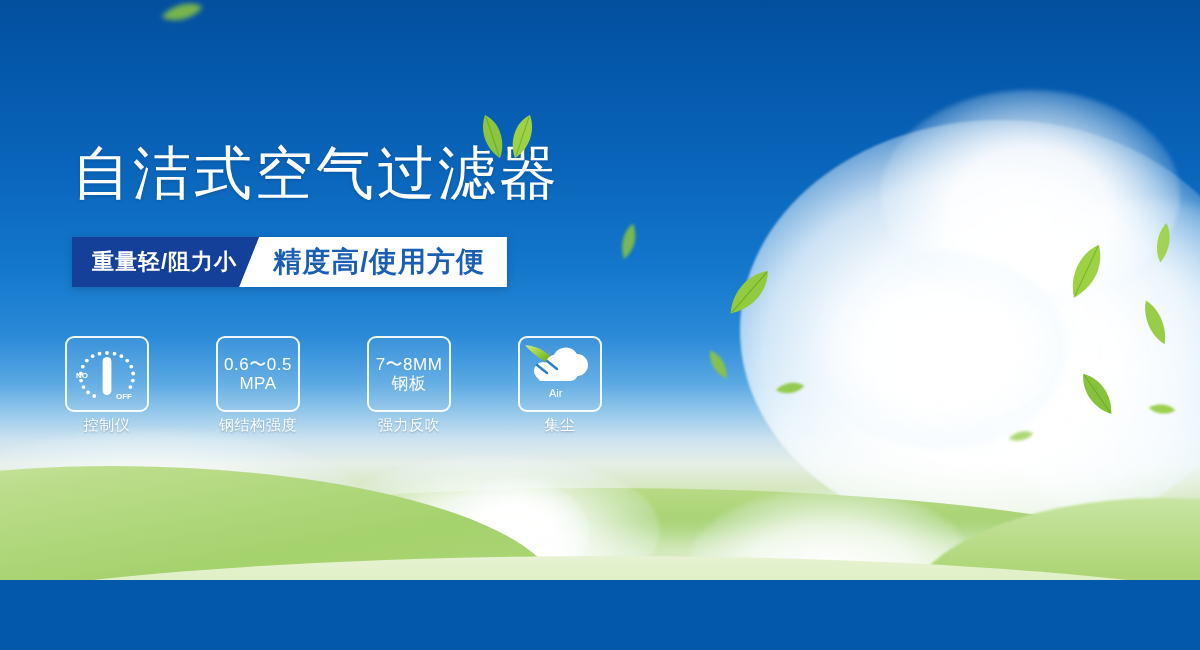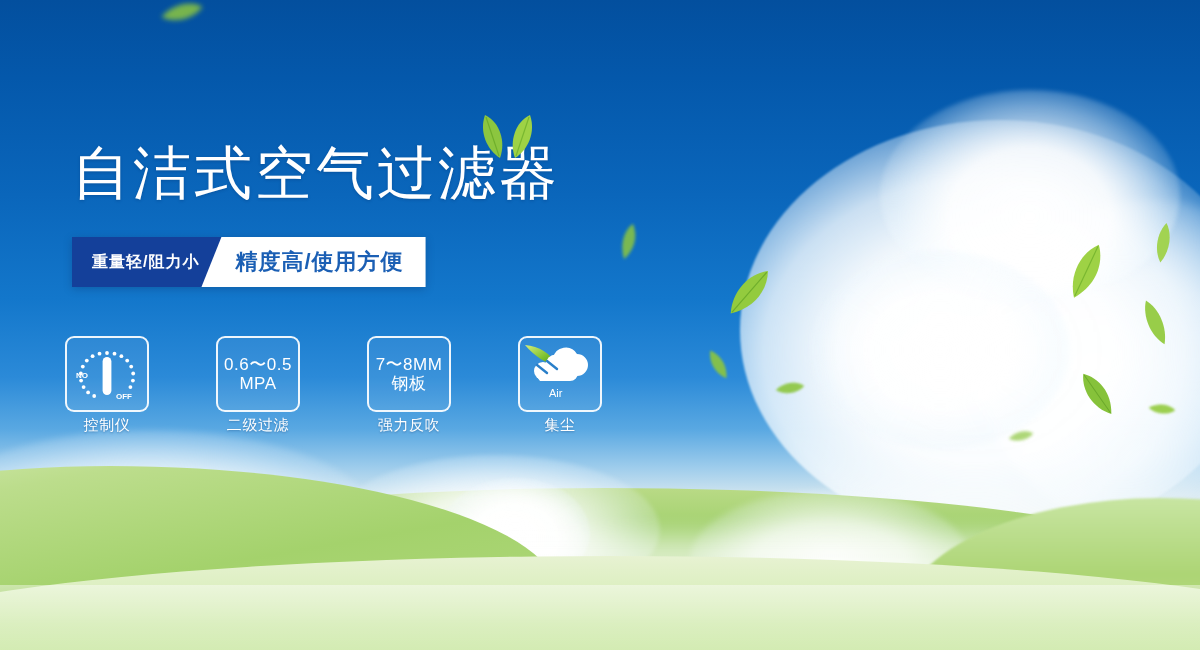--- a/index.html
+++ b/index.html
@@ -3,21 +3,21 @@
 <meta charset="utf-8">
 <title>自洁式空气过滤器</title>
 <style>
   html,body{margin:0;padding:0;}
   body{
     width:1200px;height:650px;overflow:hidden;
     font-family:"Liberation Sans","DejaVu Sans",sans-serif;
     background:#0458ab;
   }
   #banner{
-    position:relative;width:1200px;height:650px;overflow:hidden;
+    position:relative;width:1200px;height:580px;overflow:hidden;
     background:
       linear-gradient(180deg,
         #034f9e 0%,
         #0458ab 12%,
         #0a66bb 30%,
         #1377cb 46%,
         #2b8ad8 58%,
         #59a8e2 66%,
         #9fcdec 72%,
         #cfe4ef 76%,
@@ -159,26 +159,26 @@
   #sprout svg{display:block;}
 
   
   #subtitle-banner{
     position:absolute;left:72px;top:237px;height:50px;display:flex;
     filter:drop-shadow(0 2px 4px rgba(0,20,60,.22));
   }
   #subtitle-left{
     background:#14409a;color:#ffffff;
     display:flex;align-items:center;justify-content:center;
-    padding:0 22px 0 20px;font-size:16px;letter-spacing:1px;font-weight:700;
+    padding:0 22px 0 20px;font-size:22px;letter-spacing:1px;font-weight:700;
   }
   #subtitle-right{
     background:#ffffff;color:#1b5fb4;
     display:flex;align-items:center;justify-content:center;
-    padding:0 22px 0 34px;font-size:22px;letter-spacing:1px;font-weight:700;
+    padding:0 22px 0 34px;font-size:28px;letter-spacing:1px;font-weight:700;
     clip-path:polygon(20px 0,100% 0,100% 100%,0 100%);
     margin-left:-20px;
   }
 
   
   #features{
     position:absolute;left:65px;top:336px;display:flex;gap:67px;
   }
   .feature{width:84px;display:flex;flex-direction:column;align-items:center;}
   .feature-box{
@@ -331,21 +331,21 @@
         </svg>
       </div>
       <div class="feature-label">控制仪</div>
     </div>
 
     <div class="feature">
       <div class="feature-box">
         <div class="feature-text">0.6〜0.5</div>
         <div class="feature-text ln2">MPA</div>
       </div>
-      <div class="feature-label">二级过滤</div>
+      <div class="feature-label">钢结构强度</div>
     </div>
 
 
     <div class="feature">
       <div class="feature-box">
         <div class="feature-text">7〜8MM</div>
         <div class="feature-text ln2">钢板</div>
       </div>
       <div class="feature-label">强力反吹</div>
     </div>

